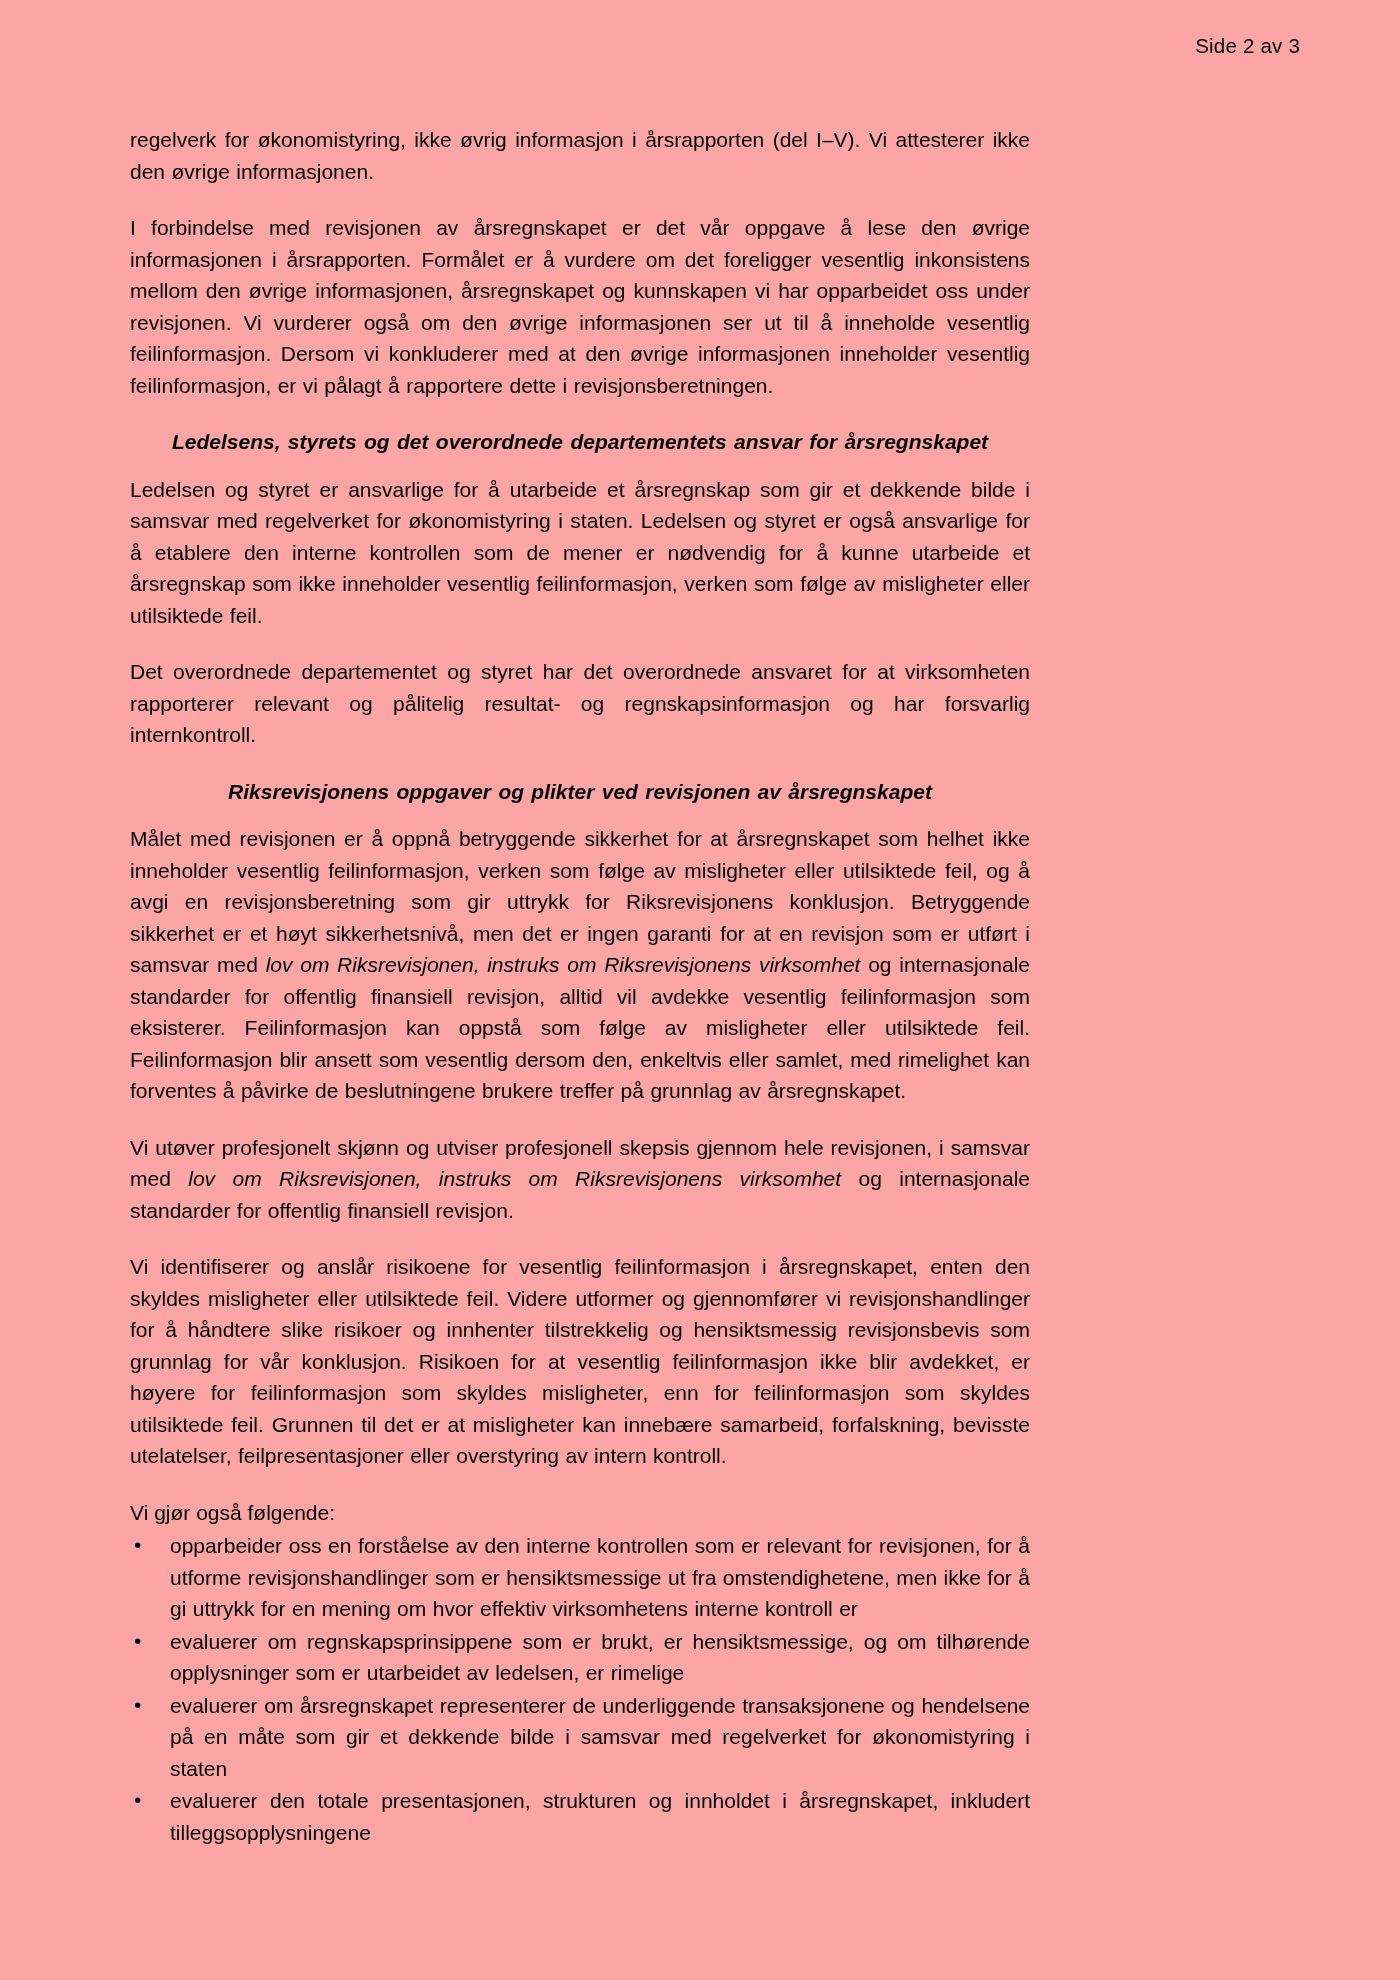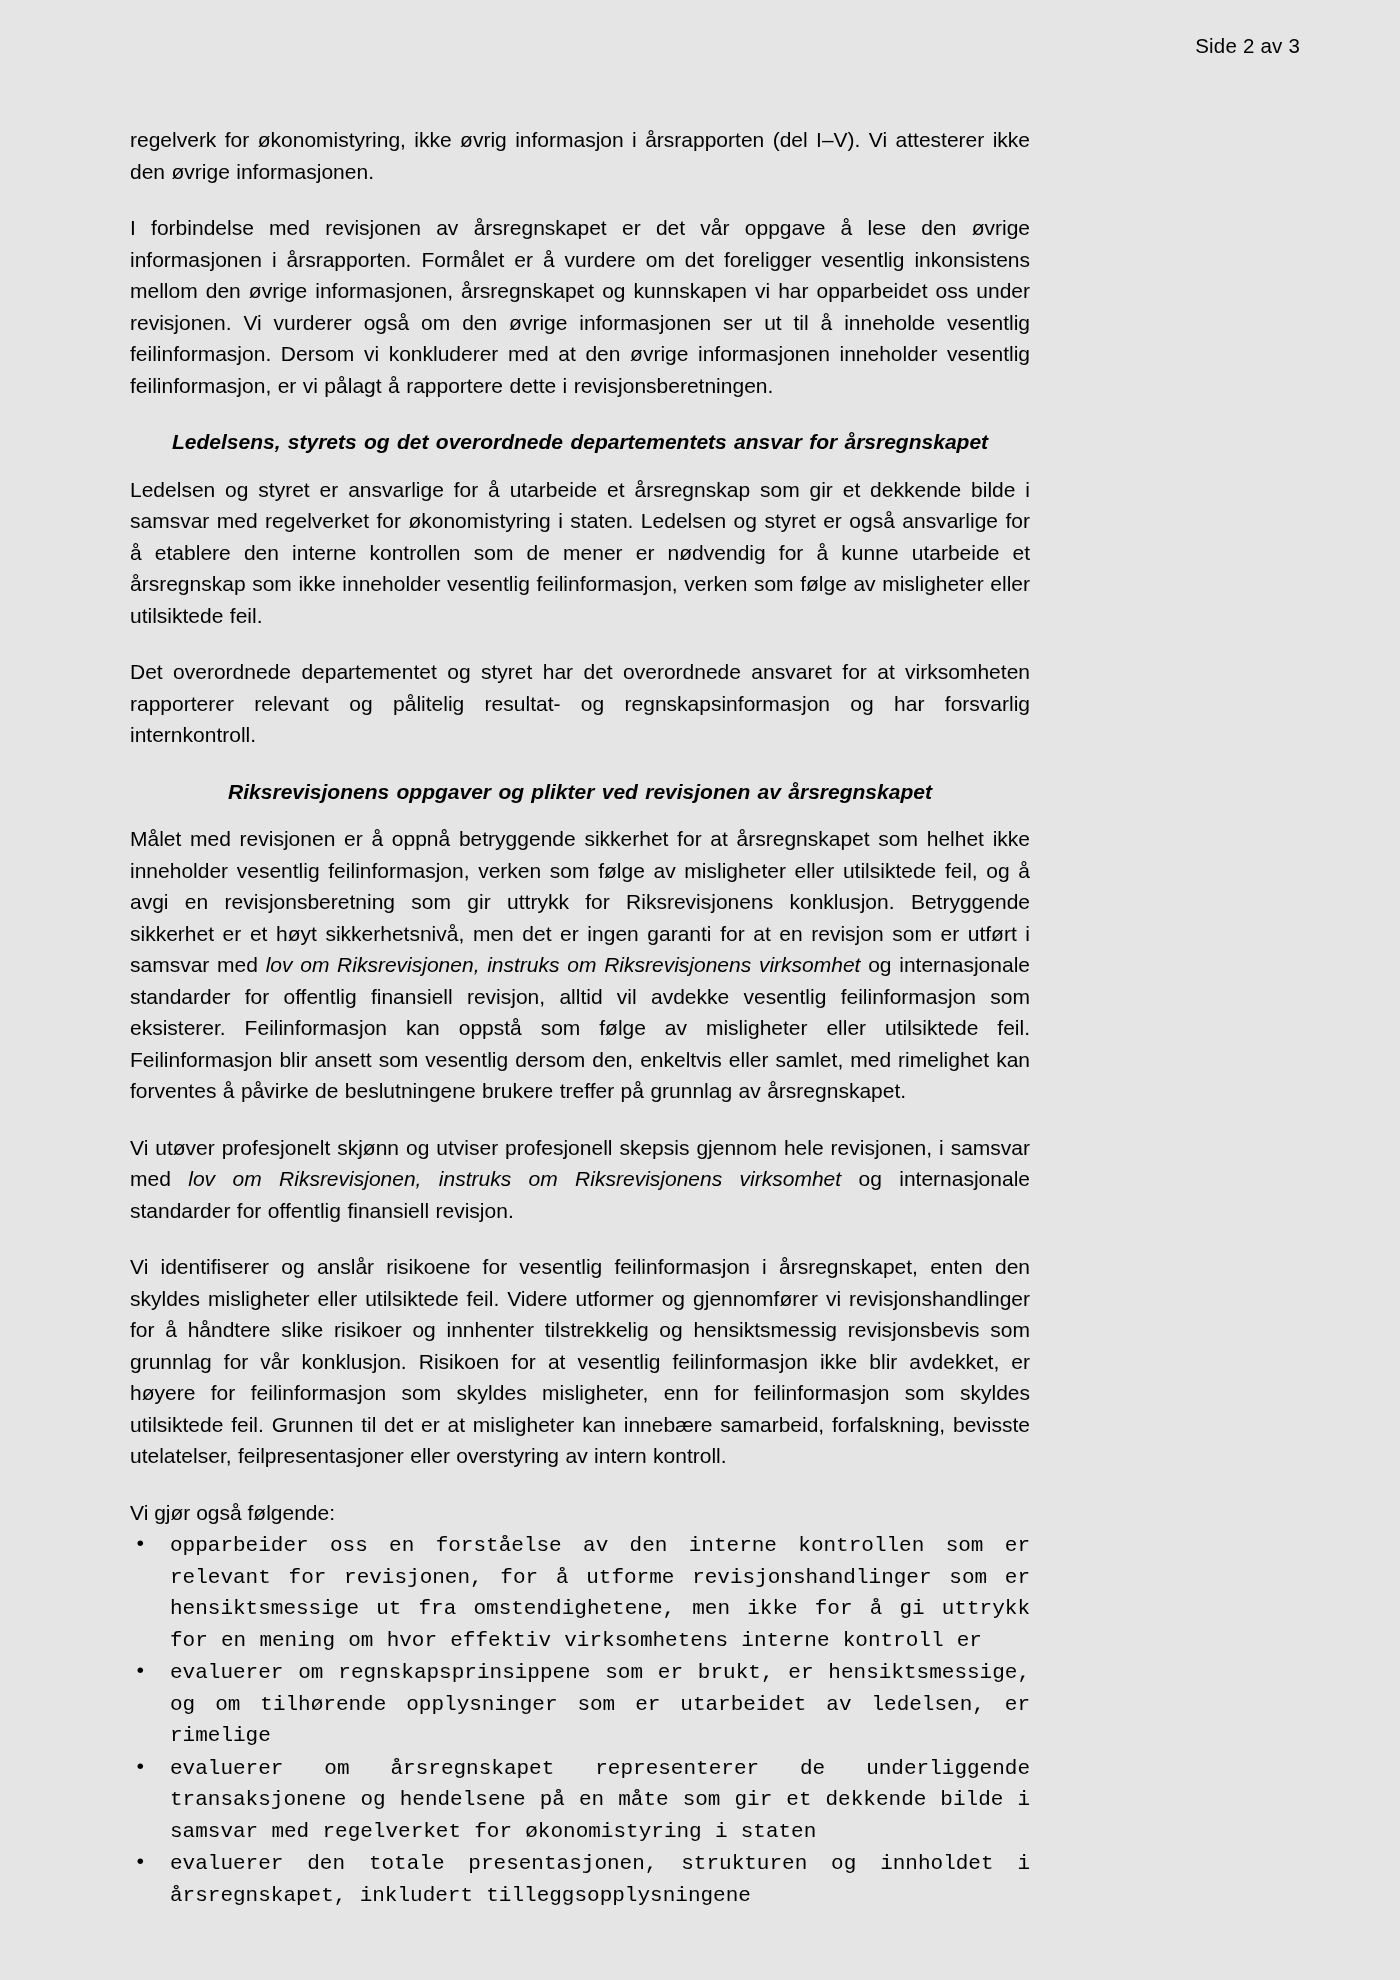--- a/index.html
+++ b/index.html
@@ -4,21 +4,21 @@
 <title>Side 2 av 3</title>
 <style>
   html, body {
     margin: 0;
     padding: 0;
     background: #ffffff;
   }
   .page {
     width: 1400px;
     height: 1980px;
-    background: #e5e5e5;
+    background: #fca5a5;
     position: relative;
     box-sizing: border-box;
     font-family: "Liberation Sans", sans-serif;
     color: #000000;
     overflow: hidden;
   }
   .page-header {
     position: absolute;
     top: 34px;
     right: 100px;
@@ -68,21 +68,20 @@
   }
   ul.bullets > li {
     position: relative;
     padding-left: 40px;
     margin: 0 0 1px 0;
     font-size: 21px;
     line-height: 31.5px;
     text-align: justify;
     text-justify: inter-word;
     word-spacing: 0.6px;
-    font-family: Liberation Mono, monospace;
   }
   ul.bullets > li::before {
     content: "\2022";
     position: absolute;
     left: 4px;
     top: -1px;
     font-size: 21px;
     line-height: 31.5px;
   }
   ul.bullets > li > span.li-text {

